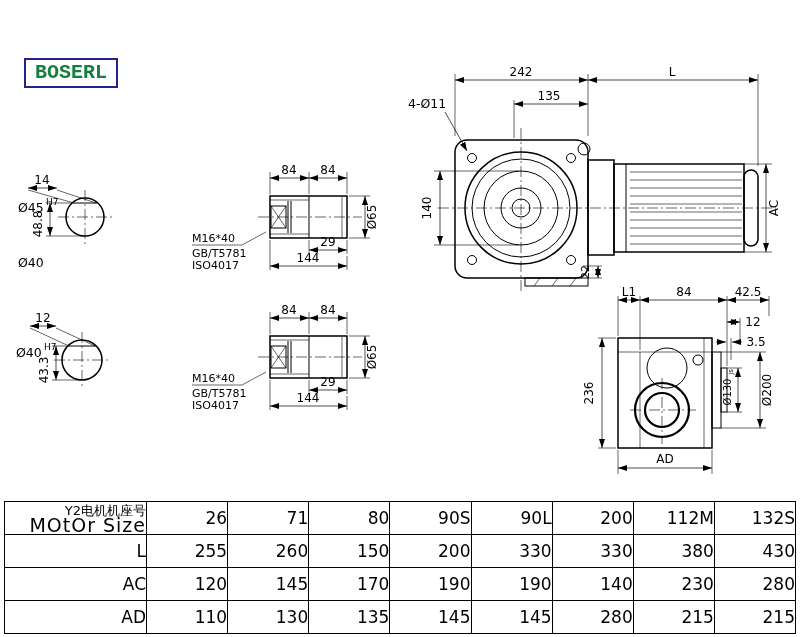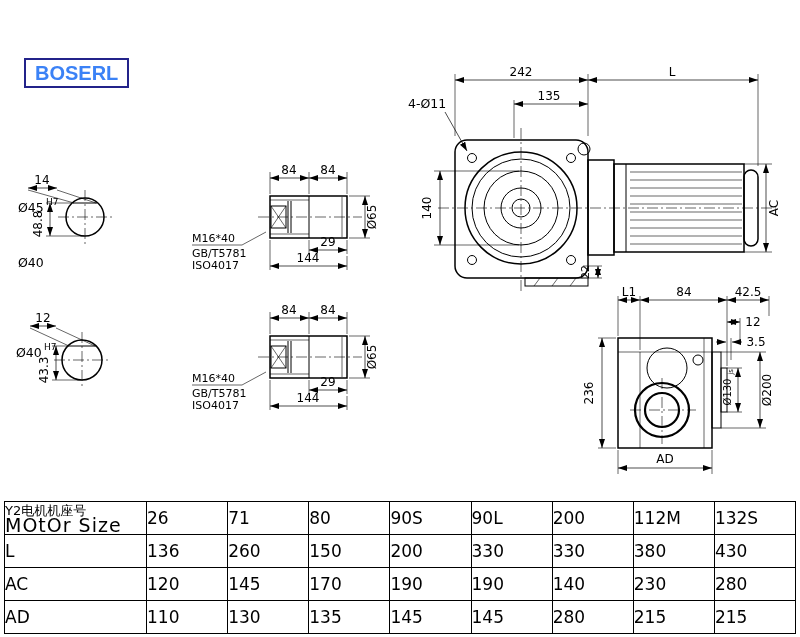--- a/index.html
+++ b/index.html
@@ -1,38 +1,38 @@
 <!DOCTYPE html>
 <html><head>
 <meta charset="utf-8">
 <style>
   html,body{margin:0;padding:0;background:#fff;}
   .sheet{position:relative;width:800px;height:637px;background:#fff;color:#000;
          font-family:"DejaVu Sans",sans-serif;overflow:hidden;}
   .title{position:absolute;left:26px;top:10px;font-size:27px;font-weight:bold;letter-spacing:1px;}
   .logo{position:absolute;left:24px;top:58px;border:2px solid #23238a;padding:0 9px;
-        font-family:Liberation Sans, sans-serif;font-size:20px;font-weight:bold;color:#3b82f6;line-height:26px;}
+        font-family:Liberation Mono, monospace;font-size:20px;font-weight:bold;color:#15803d;line-height:26px;}
   svg.drawing{position:absolute;left:0;top:0;}
   
   .ol{fill:none;stroke:#000;stroke-width:1.5;}
   .ob{fill:none;stroke:#000;stroke-width:2.2;}
   .ml{fill:none;stroke:#000;stroke-width:1;}
   .tl{fill:none;stroke:#000;stroke-width:.6;}
   .cl{fill:none;stroke:#000;stroke-width:.6;stroke-dasharray:11 3 2 3;}
   .dim{fill:none;stroke:#000;stroke-width:.7;}
   svg text{fill:#000;font-family:"DejaVu Sans",sans-serif;}
   .td{font-size:12px;text-anchor:middle;}
   .t11{font-size:11px;text-anchor:start;}
   .tL{font-size:12.5px;text-anchor:start;}
   .t9{font-size:9px;text-anchor:start;}
   .tm10{font-size:10px;text-anchor:middle;}
   .t7{font-size:7px;text-anchor:middle;}
   
   table.dims{position:absolute;left:4px;top:501px;width:792px;border-collapse:collapse;
-             table-layout:fixed;font-size:17px;text-align:left;}
+             table-layout:fixed;font-size:17px;text-align:right;}
   table.dims td,table.dims th{border:1px solid #000;height:32px;padding:0;font-weight:normal;}
   col.c0{width:142px;}
   .hdr-cn{font-size:13px;line-height:15px;}
   .hdr-en{font-size:19px;line-height:15px;letter-spacing:1px;}
 </style>
 </head>
 <body>
 
 <div class="sheet">
 
@@ -351,21 +351,21 @@
       <td>71</td>
       <td>80</td>
       <td>90S</td>
       <td>90L</td>
       <td>200</td>
       <td>112M</td>
       <td>132S</td>
     </tr>
     <tr>
       <th>L</th>
-      <td>136</td>
+      <td>255</td>
       <td>260</td>
       <td>150</td>
       <td>200</td>
       <td>330</td>
       <td>330</td>
       <td>380</td>
       <td>430</td>
     </tr>
     <tr>
       <th>AC</th>

